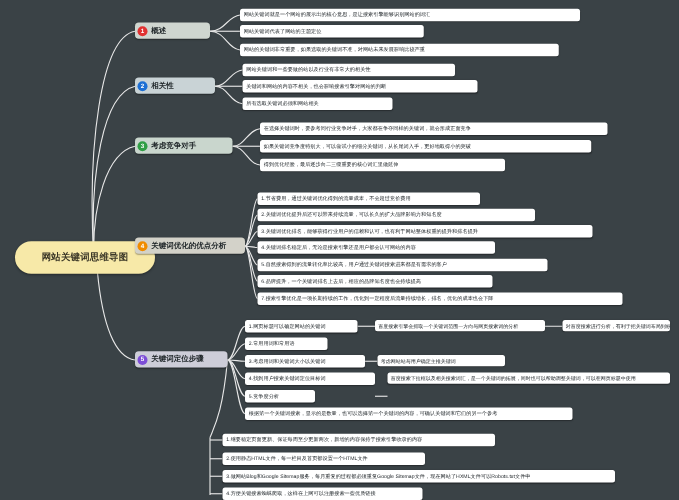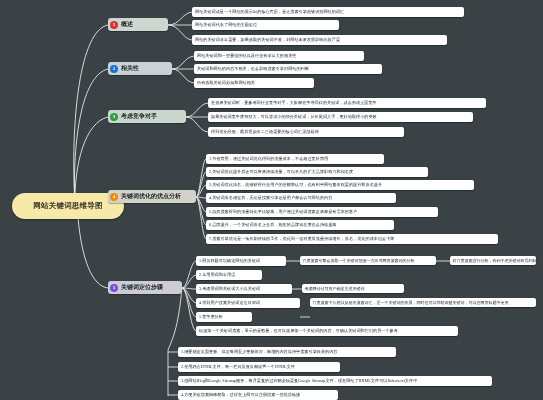--- a/index.html
+++ b/index.html
@@ -12,21 +12,20 @@
     background: #3a4246;
     font-family: "Liberation Sans", "DejaVu Sans", sans-serif;
     overflow: hidden;
     position: relative;
   }
   #canvas {
     position: absolute;
     inset: 0;
     width: 543px;
     height: 349px;
-    font-family: Liberation Serif, serif;
   }
   #edges {
     position: absolute;
     left: 0; top: 0;
     width: 543px;
     height: 400px;
     pointer-events: none;
     z-index: 1;
   }
   .node {

